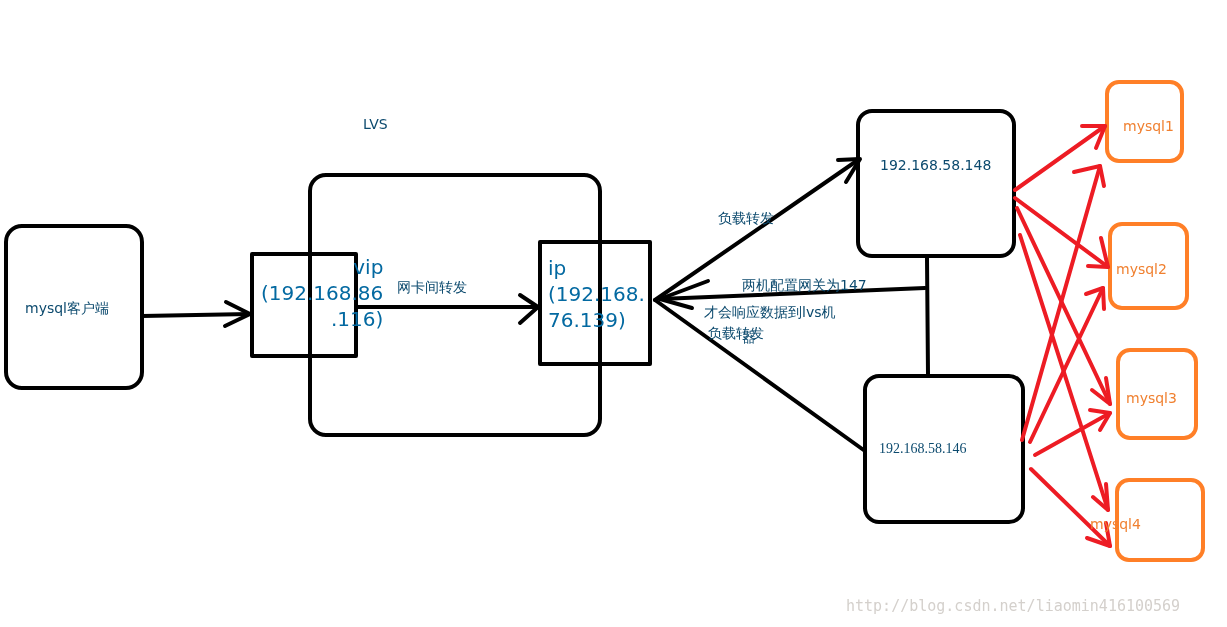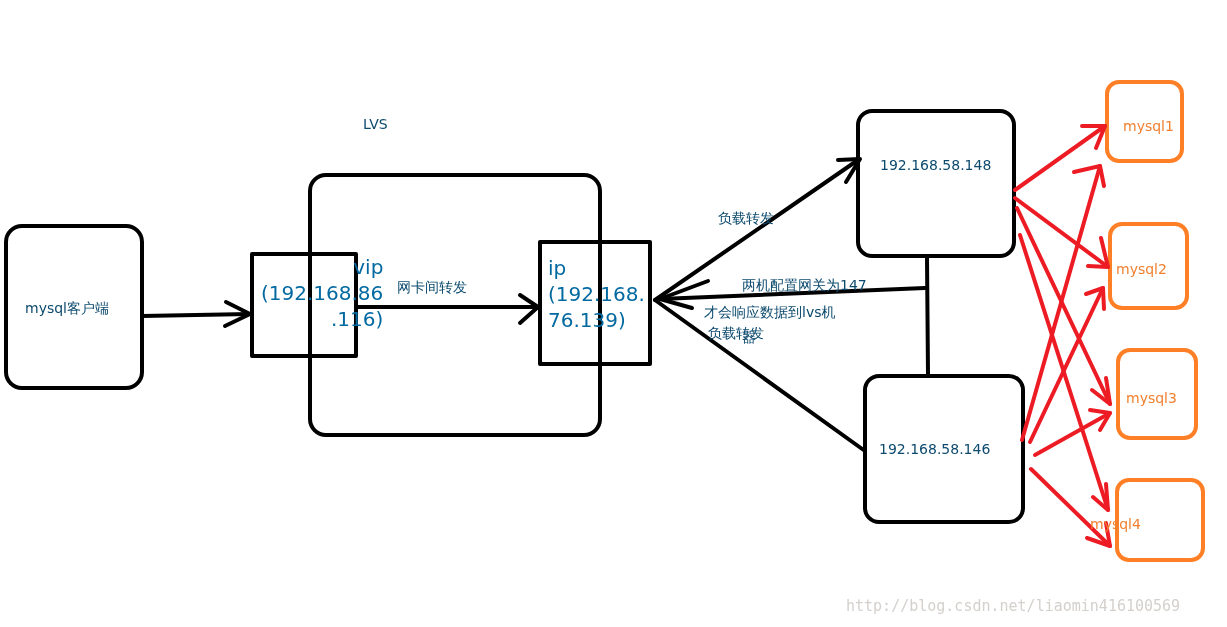--- a/index.html
+++ b/index.html
@@ -91,20 +91,20 @@
 </div>
 
 <div class="lbl" style="left:397px;top:279px;">网卡间转发</div>
 <div class="lbl" style="left:718px;top:210px;">负载转发</div>
 <div class="lbl" style="left:708px;top:325px;">负载转发</div>
 <div class="lbl" style="left:742px;top:277px;">两机配置网关为147</div>
 <div class="lbl" style="left:704px;top:304px;">才会响应数据到lvs机</div>
 <div class="lbl" style="left:742px;top:329px;">器</div>
 
 <div class="lbl" style="left:880px;top:157px;">192.168.58.148</div>
-<div class="lbl" style="left:879px;top:441px;">192.168.58.146</div>
+<div class="lbl" style="left:879px;top:441px;font-family:Liberation Serif, serif;">192.168.58.146</div>
 
 <div class="mlbl" style="left:1123px;top:118px;">mysql1</div>
 <div class="mlbl" style="left:1116px;top:261px;">mysql2</div>
 <div class="mlbl" style="left:1126px;top:390px;">mysql3</div>
 <div class="mlbl" style="left:1090px;top:516px;">mysql4</div>
 
 <div class="wm" style="left:846px;top:597px;text-align:center;">http://blog.csdn.net/liaomin416100569</div>
 
 </body></html>

